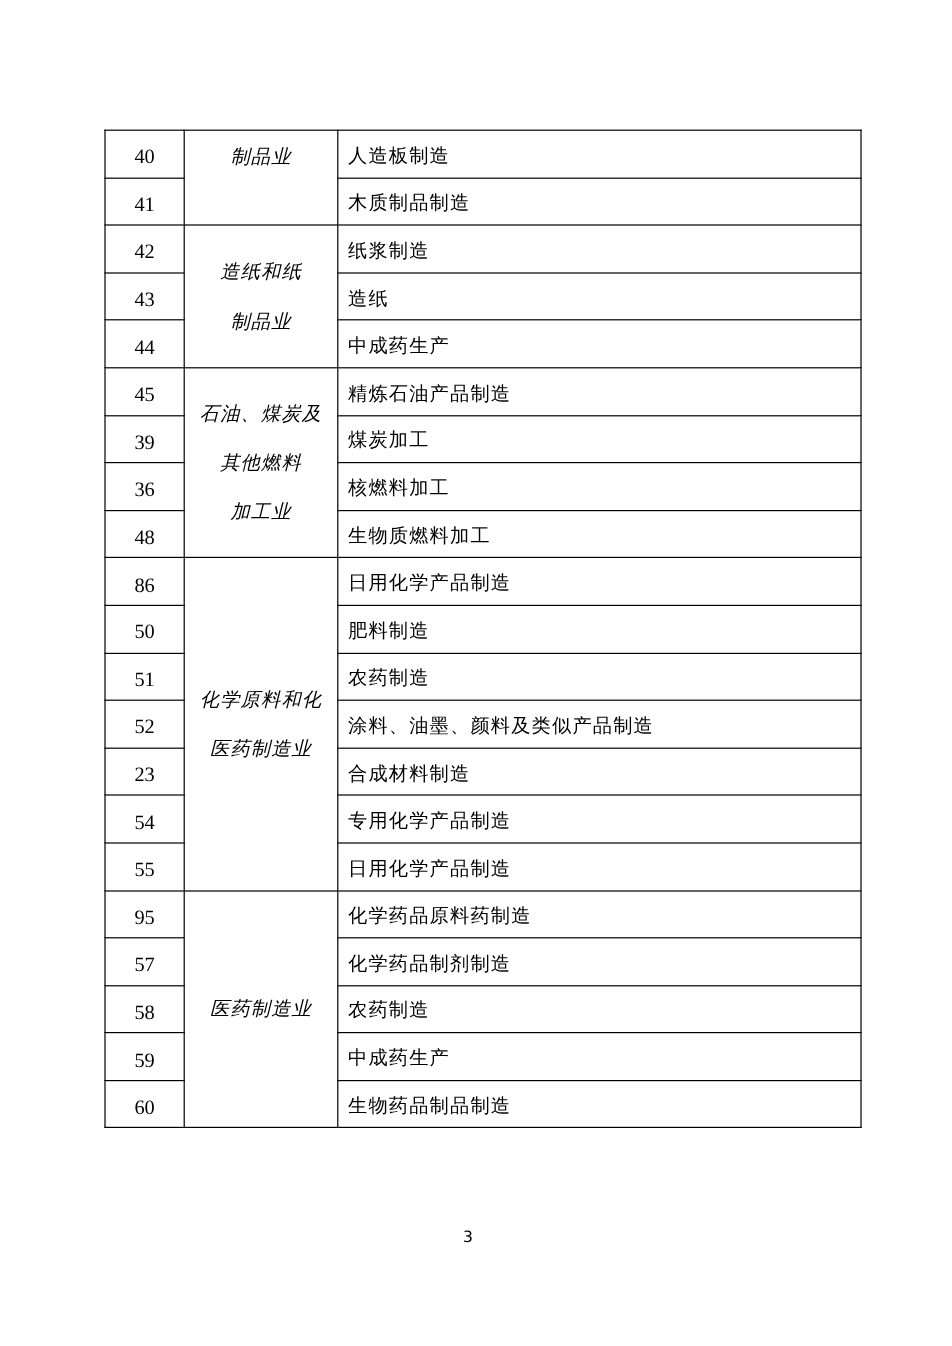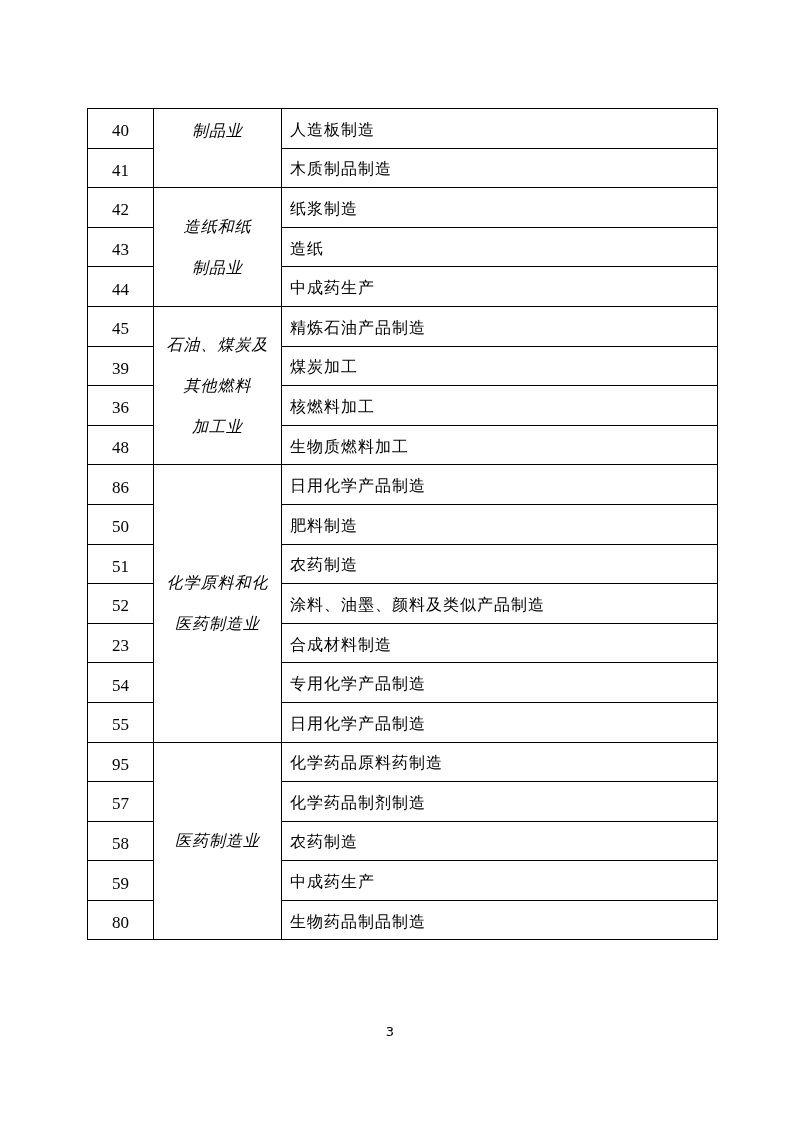--- a/index.html
+++ b/index.html
@@ -174,19 +174,19 @@
     </tr>
     <tr>
       <td class="num-cell">58</td>
       <td class="item-cell">农药制造</td>
     </tr>
     <tr>
       <td class="num-cell">59</td>
       <td class="item-cell">中成药生产</td>
     </tr>
     <tr>
-      <td class="num-cell">80</td>
+      <td class="num-cell">60</td>
       <td class="item-cell">生物药品制品制造</td>
     </tr>
   </tbody>
 </table>
 
 <div class="page-number">3</div>
 
 </body></html>

